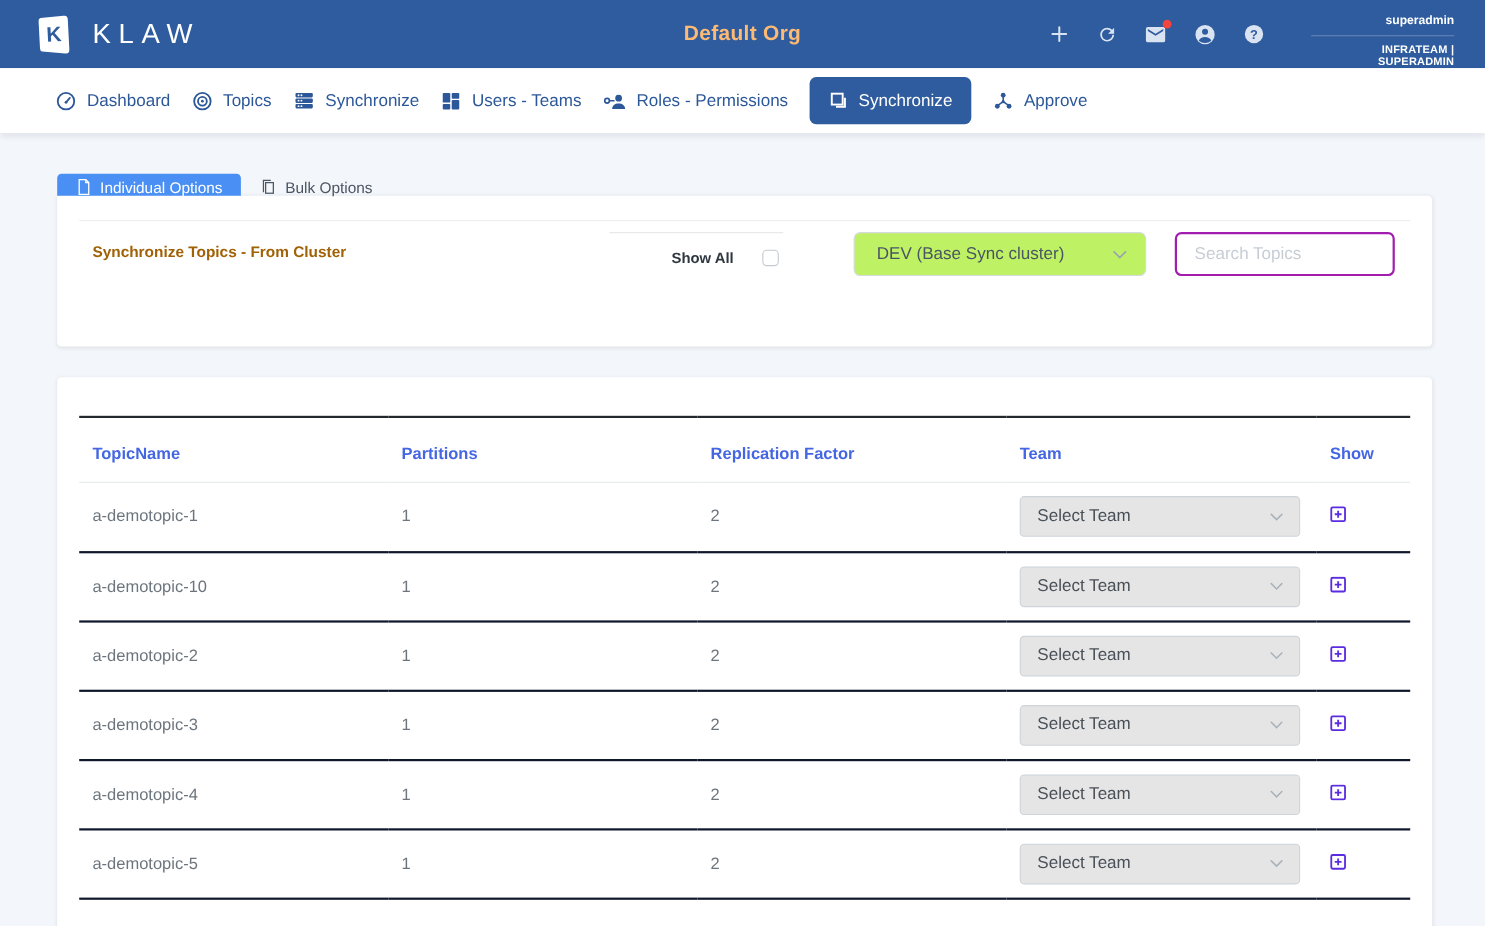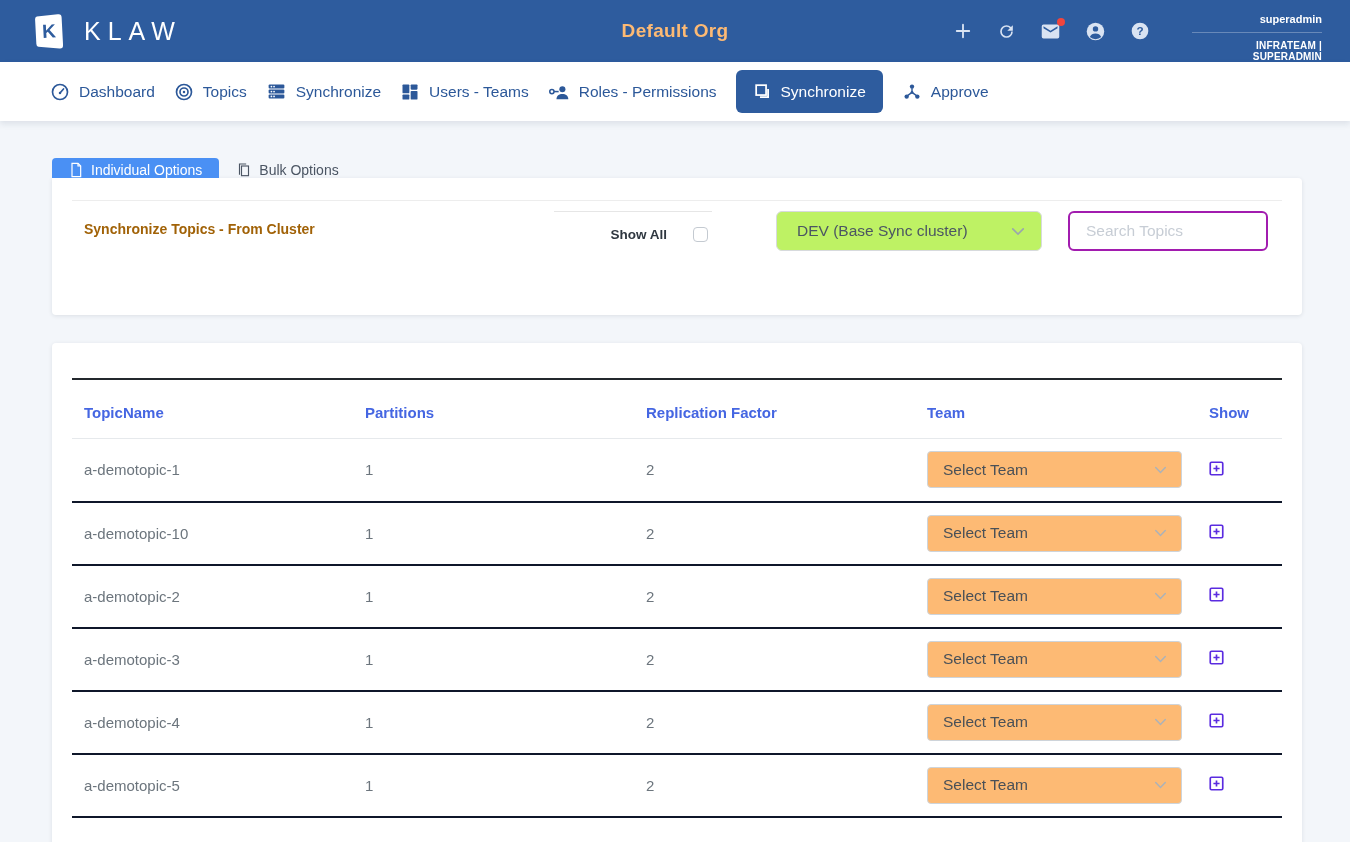--- a/index.html
+++ b/index.html
@@ -112,21 +112,21 @@
   .sync-table th {
     text-align: left; color: #4566e2; font-size: 15px; font-weight: 700;
     padding: 24px 0 17px 12px; border-bottom: 1px solid #e6e9ec;
   }
   .sync-table td {
     height: 63px; vertical-align: middle;
     padding: 0 0 0 12px; border-bottom: 2px solid #0f172a;
     color: #6c757d; font-size: 15px;
   }
   .team-select {
-    width: 255px; height: 37px; background: #fdba74;
+    width: 255px; height: 37px; background: #e5e5e5;
     border: 1px solid #ced4da; border-radius: 4px;
     display: flex; align-items: center; justify-content: space-between;
     padding: 0 14px 0 15px; font-size: 15.5px; color: #495057; cursor: pointer;
   }
   .info-btn { display: inline-flex; align-items: center; color: #5b2ce0; cursor: pointer; }
 
   .icon { display: inline-flex; flex-shrink: 0; }
 </style>
 </head>
 <body>

